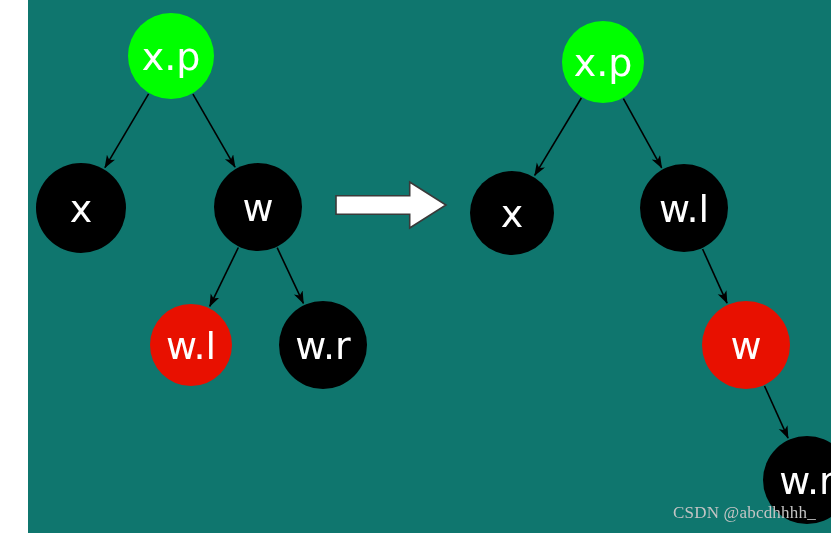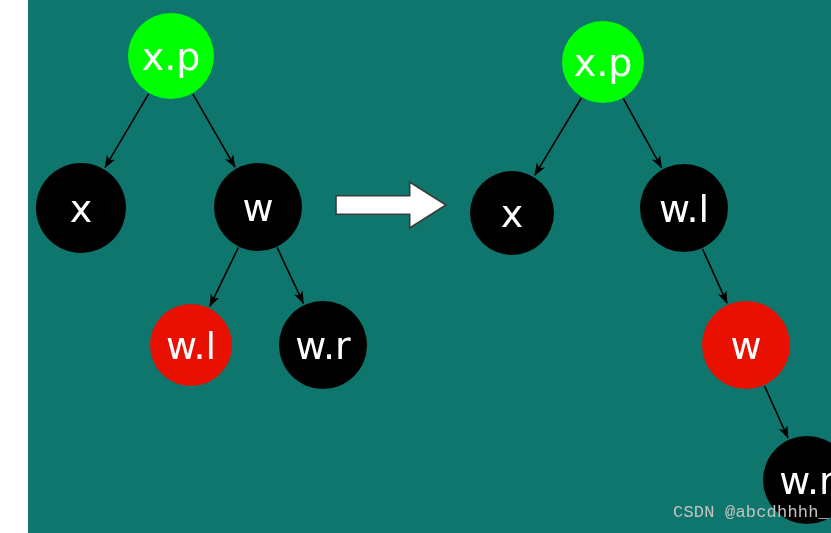--- a/index.html
+++ b/index.html
@@ -43,21 +43,21 @@
     stroke-width: 1.6;
     stroke-linejoin: miter;
   }
   .page-edge-line {
     stroke: #e2e2e2;
     stroke-width: 1.4;
     stroke-dasharray: 5 5;
   }
   .watermark {
     position: absolute;
-    font-family: Liberation Mono, monospace;
+    font-family: Liberation Serif, serif;
     font-size: 17px;
     color: #c4c4c4;
     white-space: nowrap;
     left: 645px;
     top: 503px;
     letter-spacing: 0.2px;
     pointer-events: none;
   }
 </style>
 </head>

